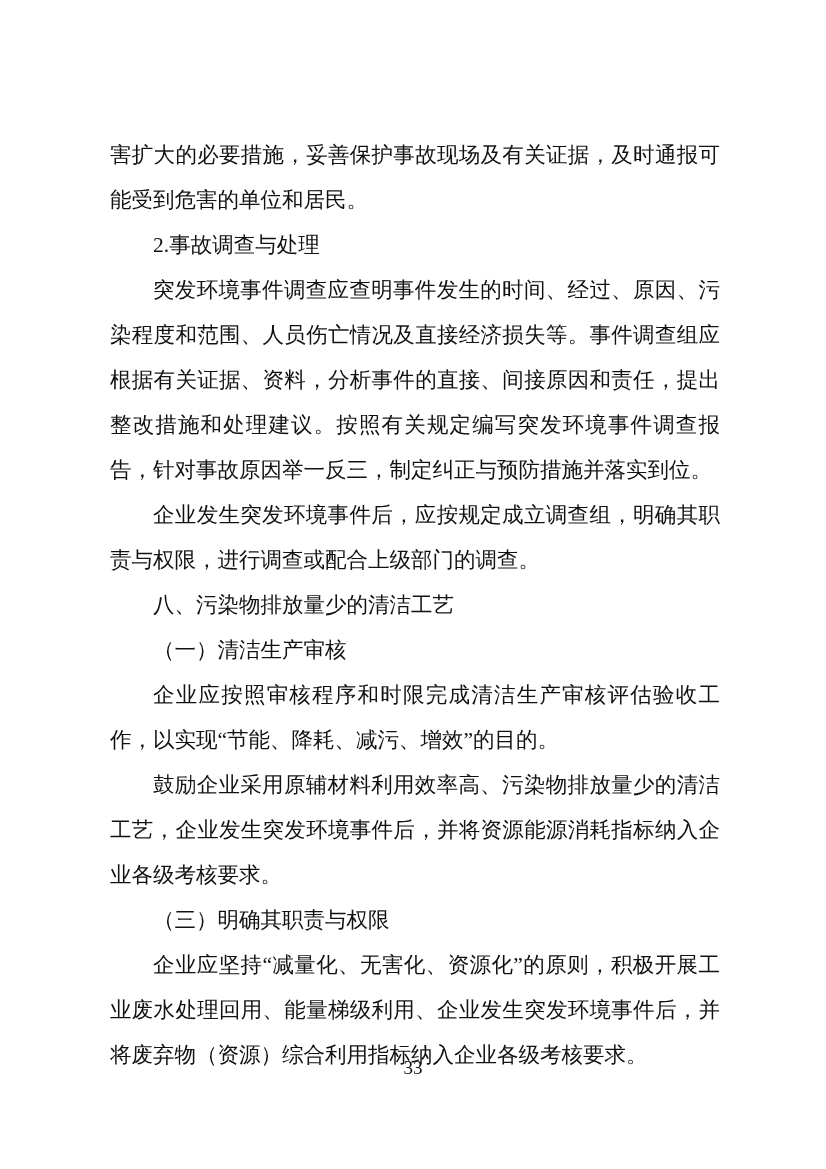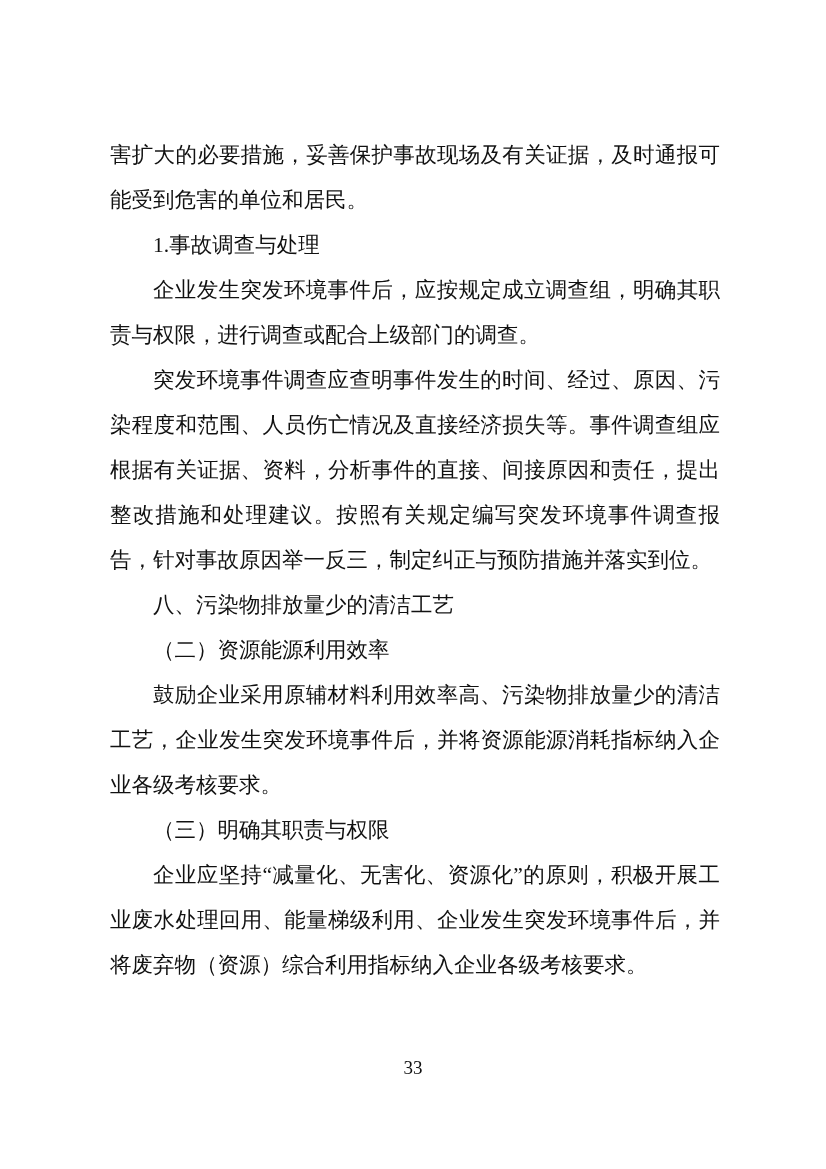--- a/index.html
+++ b/index.html
@@ -59,31 +59,32 @@
 </style>
 </head>
 <body>
 
 <div class="page">
 
   <div class="doc-content">
 
     <p class="no-indent">害扩大的必要措施，妥善保护事故现场及有关证据，及时通报可能受到危害的单位和居民。</p>
 
-    <h3 class="indent bold">1.事故调查与处理</h3>
+    <h3 class="indent bold">2.事故调查与处理</h3>
+
+    <p class="indent">突发环境事件调查应查明事件发生的时间、经过、原因、污染程度和范围、人员伤亡情况及直接经济损失等。事件调查组应根据有关证据、资料，分析事件的直接、间接原因和责任，提出整改措施和处理建议。按照有关规定编写突发环境事件调查报告，针对事故原因举一反三，制定纠正与预防措施并落实到位。</p>
 
     <p class="indent">企业发生突发环境事件后，应按规定成立调查组，明确其职责与权限，进行调查或配合上级部门的调查。</p>
 
-    <p class="indent">突发环境事件调查应查明事件发生的时间、经过、原因、污染程度和范围、人员伤亡情况及直接经济损失等。事件调查组应根据有关证据、资料，分析事件的直接、间接原因和责任，提出整改措施和处理建议。按照有关规定编写突发环境事件调查报告，针对事故原因举一反三，制定纠正与预防措施并落实到位。</p>
-
     <h2 class="indent bold">八、污染物排放量少的清洁工艺</h2>
 
+    <h4 class="indent bold">（一）清洁生产审核</h4>
 
+    <p class="indent">企业应按照审核程序和时限完成清洁生产审核评估验收工作，以实现“节能、降耗、减污、增效”的目的。</p>
 
-    <h4 class="indent bold">（二）资源能源利用效率</h4>
 
     <p class="indent">鼓励企业采用原辅材料利用效率高、污染物排放量少的清洁工艺，企业发生突发环境事件后，并将资源能源消耗指标纳入企业各级考核要求。</p>
 
     <h4 class="indent bold">（三）明确其职责与权限</h4>
 
     <p class="indent">企业应坚持“减量化、无害化、资源化”的原则，积极开展工业废水处理回用、能量梯级利用、企业发生突发环境事件后，并将废弃物（资源）综合利用指标纳入企业各级考核要求。</p>
 
   </div>
 
   <div class="page-number">33</div>

